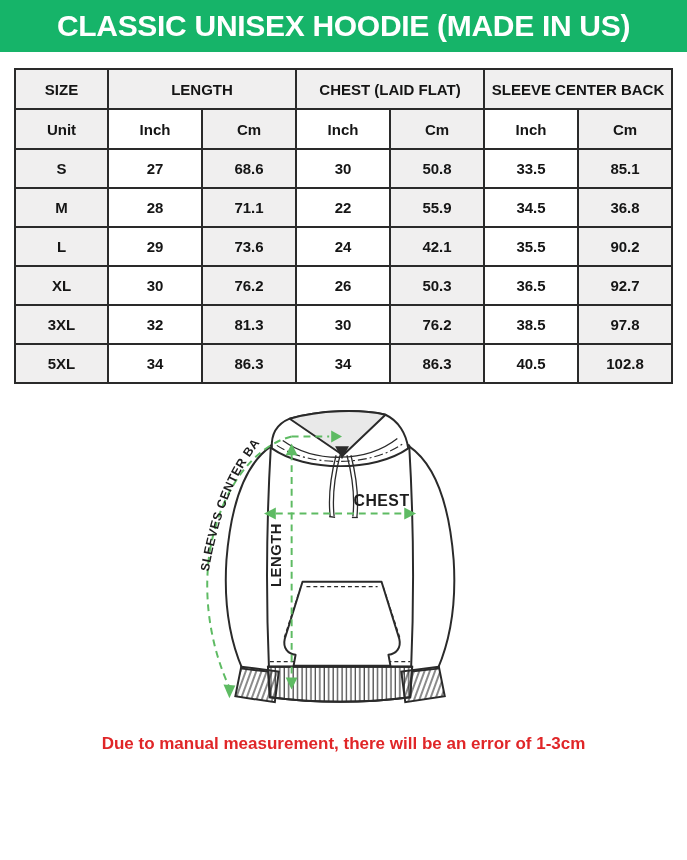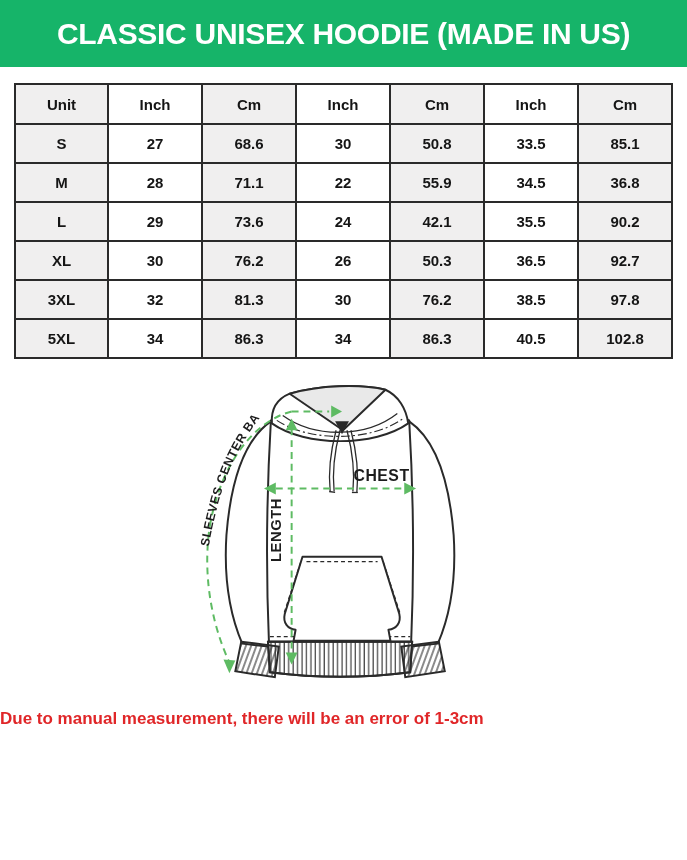--- a/index.html
+++ b/index.html
@@ -2,21 +2,21 @@
 <html style="--banner-green: #16b469; --arrow-green: #5ebb63; --note-red: #e02628; --ink: #2a2a2a; --cell-gray: #f0efef; --hood-gray: #e9e9e9;"><head>
 <meta charset="utf-8">
 <style>
   html,body { margin:0; padding:0; }
   body {
     width:687px; height:860px; background:#ffffff;
     font-family:"Liberation Sans", sans-serif;
     overflow:hidden;
   }
   .banner {
-    height:67px; background:var(--banner-green,#16b469);
+    height:52px; background:var(--banner-green,#16b469);
     display:flex; align-items:center; justify-content:center;
   }
   .banner h1 {
     margin:0; color:#ffffff; font-size:30px; font-weight:bold;
     letter-spacing:-0.3px; white-space:nowrap;
   }
   table.size-chart {
     border-collapse:collapse; table-layout:fixed;
     width:659px; margin:16px 14px 0 14px;
   }
@@ -44,21 +44,21 @@
   .meas    { stroke:var(--arrow-green,#5ebb63); stroke-width:2; fill:none; stroke-dasharray:7 5; }
   .meas-head { fill:var(--arrow-green,#5ebb63); stroke:none; }
   svg text, svg textPath {
     font-family:"Liberation Sans", sans-serif; font-weight:bold;
     fill:#1d1d1d; letter-spacing:0.5px;
   }
   .lbl-chest  { font-size:16px; }
   .lbl-length { font-size:15px; }
   .lbl-sleeve { font-size:12.5px; }
   p.note {
-    margin:14px 0 11px 0; text-align:left;
+    margin:14px 0 11px 0; text-align:center;
     color:var(--note-red,#e02628); font-weight:bold; font-size:17px;
   }
 </style>
 </head>
 <body>
 
 <header class="banner">
   <h1>CLASSIC UNISEX HOODIE (MADE IN US)</h1>
 </header>
 
@@ -66,20 +66,26 @@
   <colgroup>
     <col class="c-size">
       <col>
       <col>
       <col>
       <col>
       <col>
       <col>
   </colgroup>
   <thead>
+    <tr class="group-row">
+      <th>SIZE</th>
+      <th colspan="2">LENGTH</th>
+      <th colspan="2">CHEST (LAID FLAT)</th>
+      <th colspan="2">SLEEVE CENTER BACK</th>
+    </tr>
     <tr class="unit-row">
       <th>Unit</th>
       <th>Inch</th>
       <th>Cm</th>
       <th>Inch</th>
       <th>Cm</th>
       <th>Inch</th>
       <th>Cm</th>
     </tr>
   </thead>

